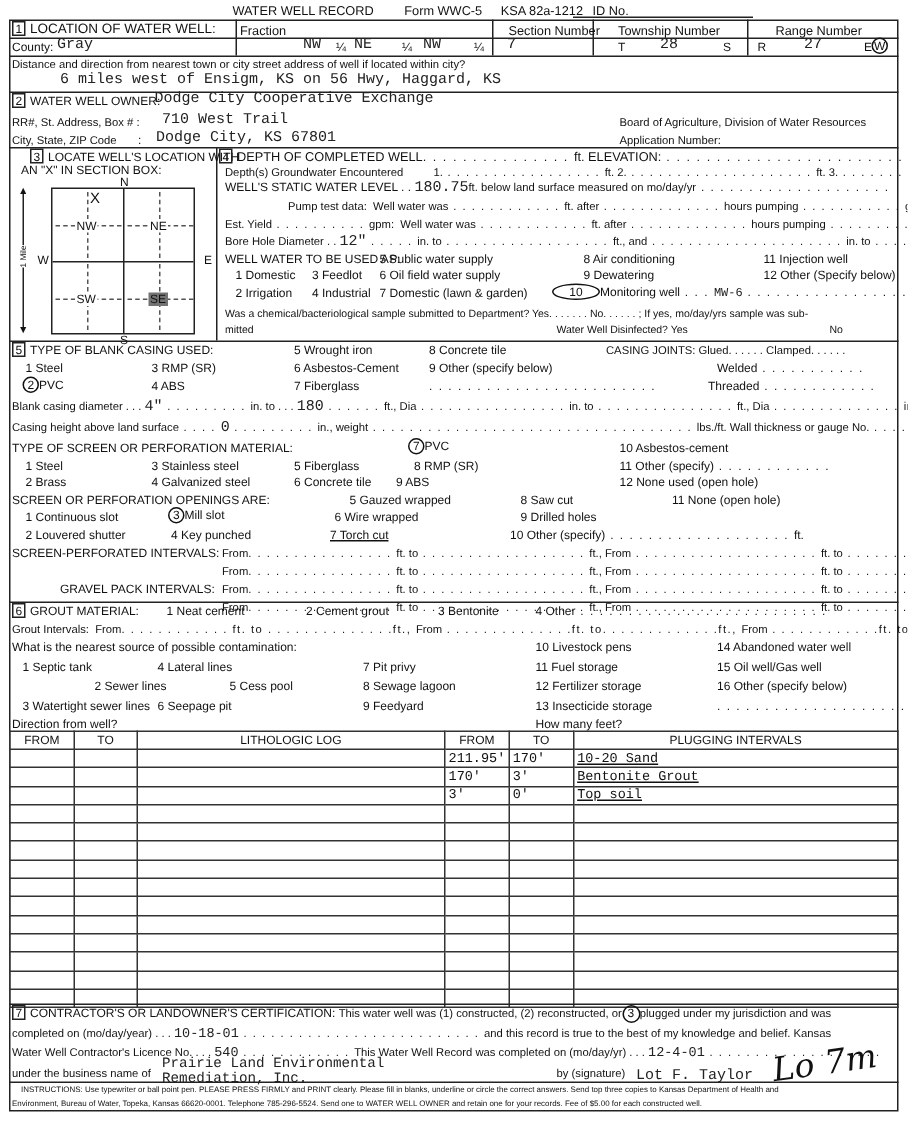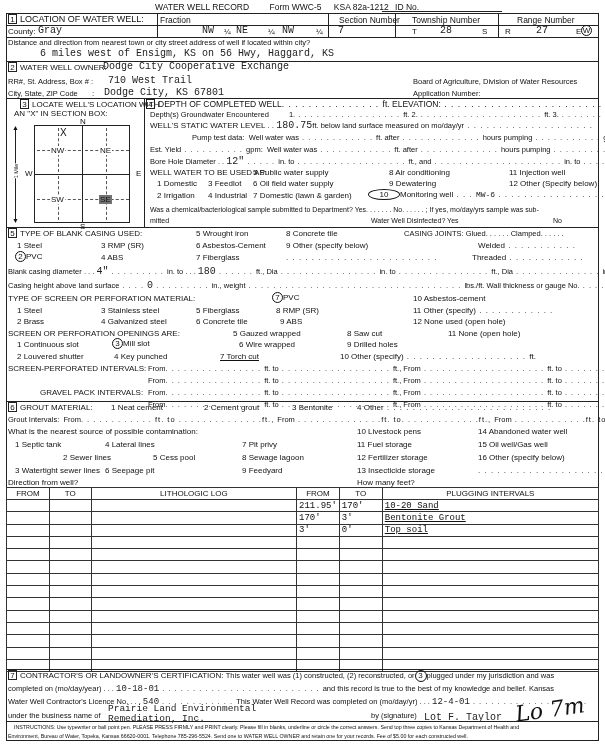--- a/index.html
+++ b/index.html
@@ -180,30 +180,30 @@
 <div class="abs" style="left:272px;top:292px;"><span class="circ">7</span><span>PVC</span></div>
 <div class="abs" style="left:413px;top:294px;">10 Asbestos-cement</div>
 <div class="abs" style="left:17px;top:306px;">1 Steel</div>
 <div class="abs" style="left:101px;top:306px;">3 Stainless steel</div>
 <div class="abs" style="left:196px;top:306px;">5 Fiberglass</div>
 <div class="abs" style="left:276px;top:306px;">8 RMP (SR)</div>
 <div class="abs" style="left:413px;top:306px;"><span>11 Other (specify)</span><span class="dots"> . . . . . . . . . . . .</span></div>
 <div class="abs" style="left:17px;top:317px;">2 Brass</div>
 <div class="abs" style="left:101px;top:317px;">4 Galvanized steel</div>
 <div class="abs" style="left:196px;top:317px;">6 Concrete tile</div>
-<div class="abs" style="left:280px;top:317px;">9 ABS</div>
+<div class="abs" style="left:264px;top:317px;">9 ABS</div>
 <div class="abs" style="left:413px;top:317px;">12 None used (open hole)</div>
 
 <div class="abs" style="left:8px;top:329px;font-size:8px;">SCREEN OR PERFORATION OPENINGS ARE:</div>
 <div class="abs" style="left:233px;top:329px;">5 Gauzed wrapped</div>
 <div class="abs" style="left:347px;top:329px;">8 Saw cut</div>
 <div class="abs" style="left:448px;top:329px;">11 None (open hole)</div>
 <div class="abs" style="left:17px;top:340px;">1 Continuous slot</div>
 <div class="abs" style="left:112px;top:338px;"><span class="circ">3</span><span>Mill slot</span></div>
-<div class="abs" style="left:239px;top:340px;">6 Wire wrapped</div>
+<div class="abs" style="left:223px;top:340px;">6 Wire wrapped</div>
 <div class="abs" style="left:347px;top:340px;">9 Drilled holes</div>
 <div class="abs" style="left:17px;top:352px;">2 Louvered shutter</div>
 <div class="abs" style="left:114px;top:352px;">4 Key punched</div>
 <div class="abs" style="left:220px;top:352px;text-decoration:underline;">7 Torch cut</div>
 <div class="abs" style="left:340px;top:352px;"><span>10 Other (specify)</span><span class="dots"> . . . . . . . . . . . . . . . . . . . </span>ft.</div>
 
 <div class="abs" style="left:8px;top:364px;">SCREEN-PERFORATED INTERVALS:</div>
 <div class="abs" style="left:40px;top:388px;">GRAVEL PACK INTERVALS:</div>
 <div class="abs" style="left:148px;top:364px;font-size:7.5px;"><span>From</span><span class="dots">. . . . . . . . . . . . . . . . </span><span>ft. to</span><span class="dots"> . . . . . . . . . . . . . . . . . . </span><span>ft., From</span><span class="dots"> . . . . . . . . . . . . . . . . . . . . </span><span>ft. to</span><span class="dots"> . . . . . . . . . . . . . . . . </span></div>
 <div class="abs" style="left:148px;top:376px;font-size:7.5px;"><span>From</span><span class="dots">. . . . . . . . . . . . . . . . </span><span>ft. to</span><span class="dots"> . . . . . . . . . . . . . . . . . . </span><span>ft., From</span><span class="dots"> . . . . . . . . . . . . . . . . . . . . </span><span>ft. to</span><span class="dots"> . . . . . . . . . . . . . . . . </span></div>

